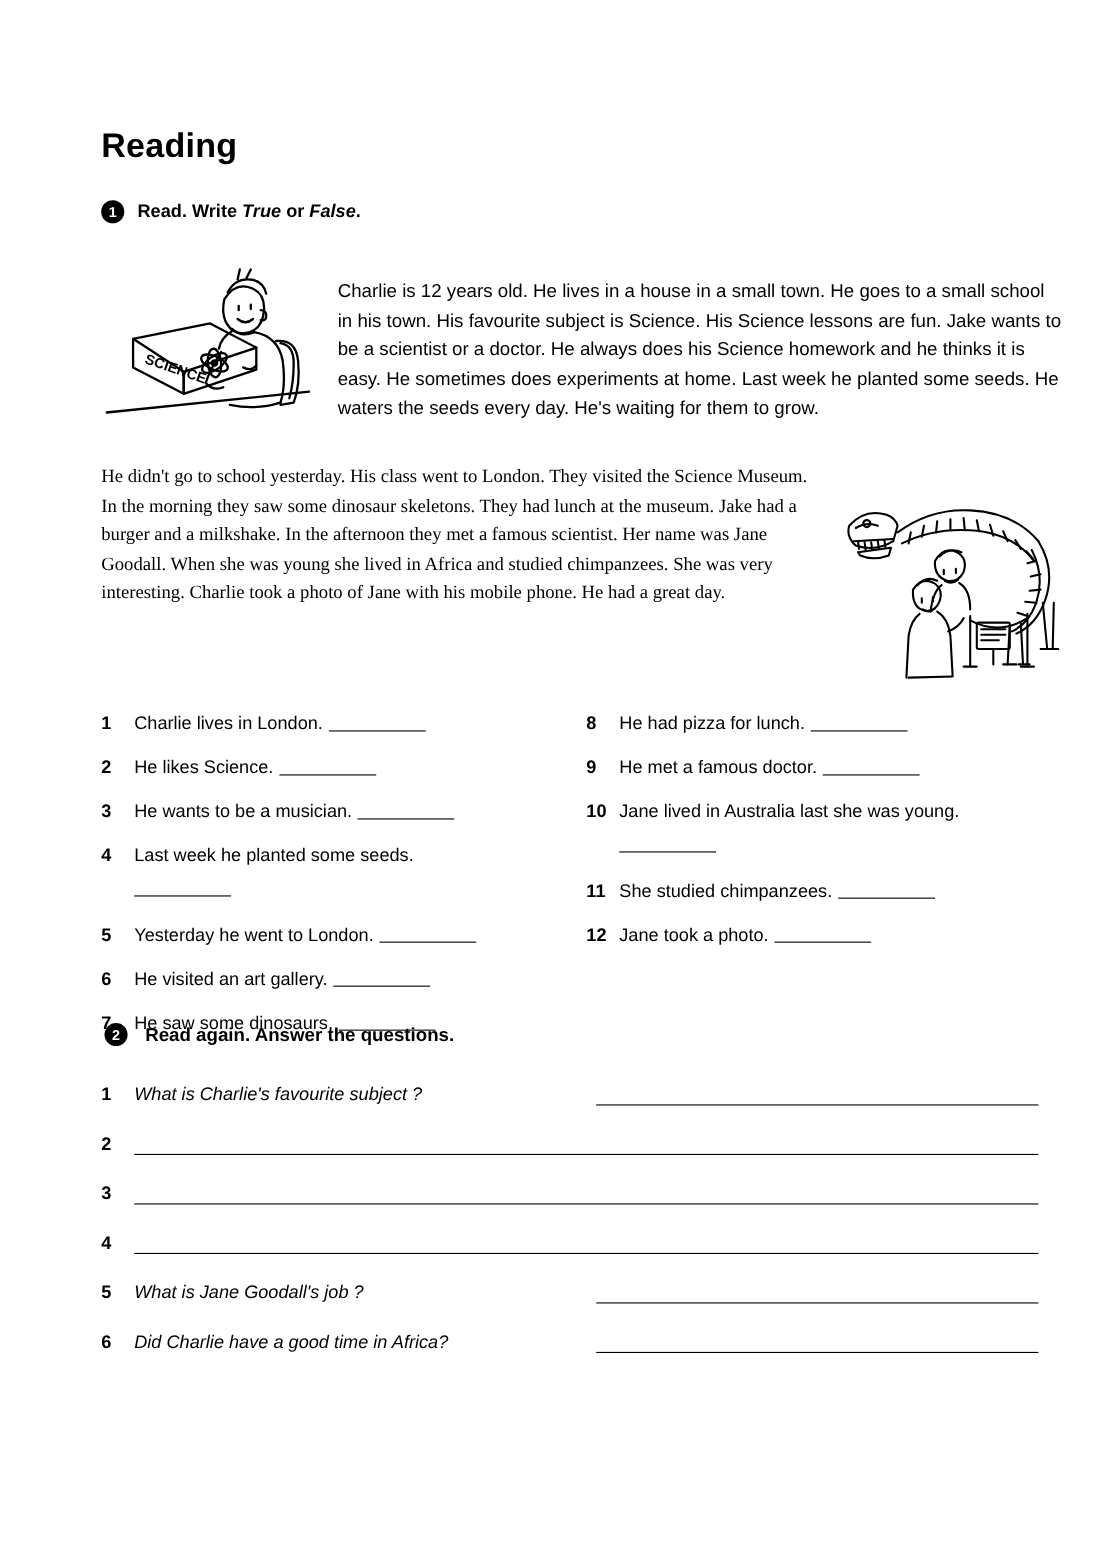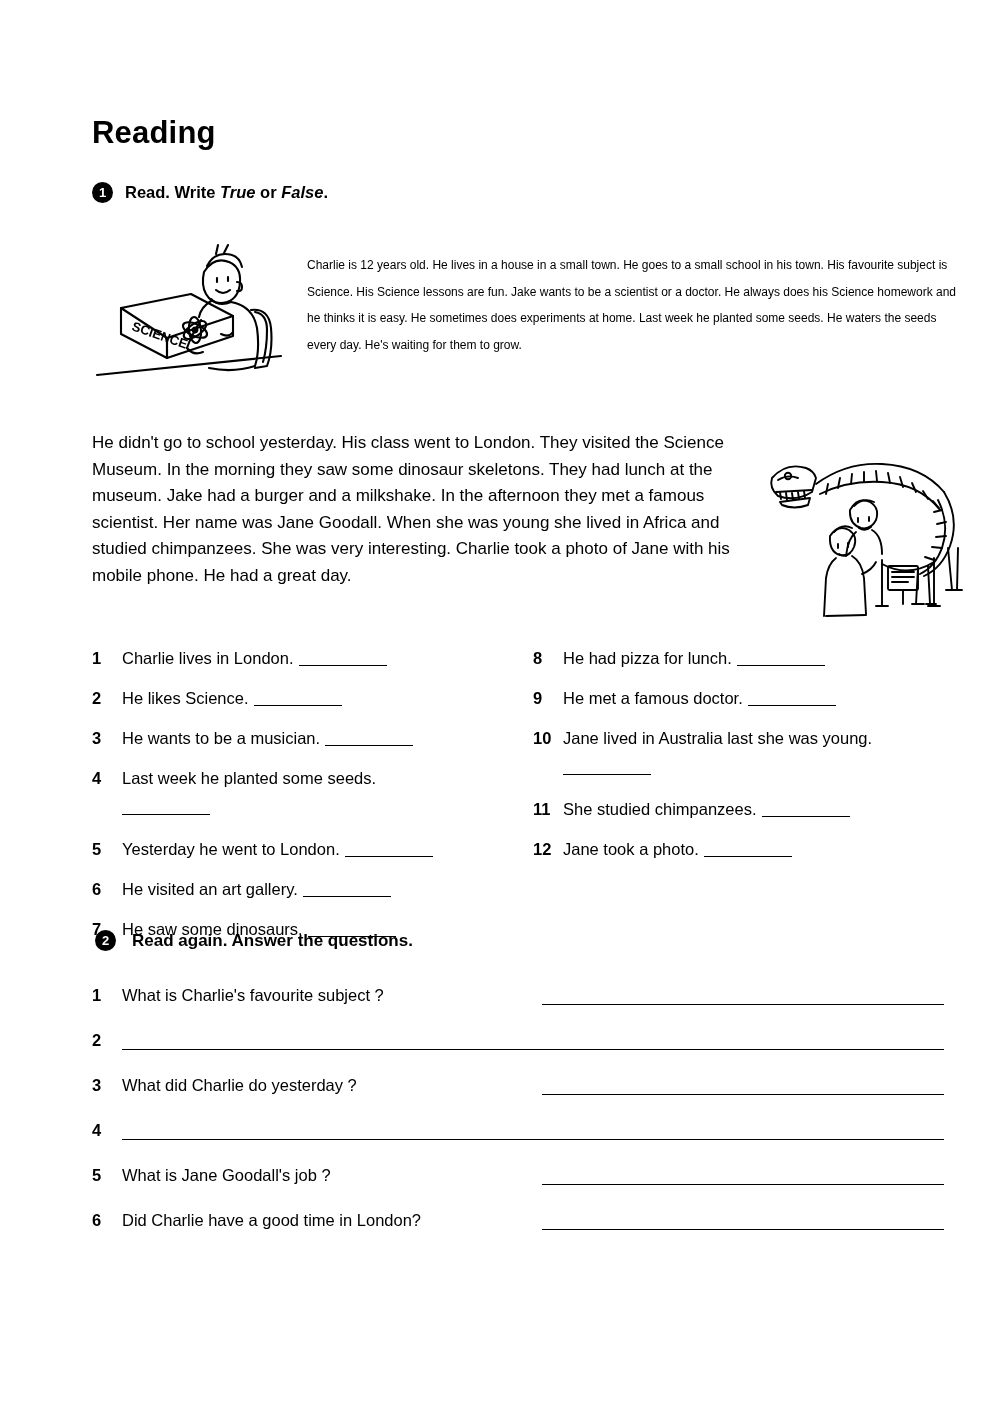--- a/index.html
+++ b/index.html
@@ -72,30 +72,31 @@
     left: 95px;
     top: 238px;
     width: 195px;
     height: 170px;
   }
   .para1 {
     position: absolute;
     left: 307px;
     top: 252px;
     width: 660px;
-    font-size: 12px;
+    font-size: 17px;
     line-height: 26.6px;
   }
   .para2 {
     position: absolute;
     left: 92px;
-    top: 430px;
+    top: 420px;
     width: 660px;
     font-size: 17px;
     line-height: 26.6px;
+    font-family: Liberation Serif, serif;
   }
   .illus2 {
     position: absolute;
     left: 762px;
     top: 440px;
     width: 205px;
     height: 180px;
   }
 
   
@@ -145,20 +146,21 @@
     display: flex;
     align-items: center;
     height: 45px;
   }
   .q-num {
     font-weight: bold;
     min-width: 30px;
   }
   .q-text {
     width: 420px;
+    font-style: italic;
   }
   .q-line {
     flex: 1 1 auto;
     border-bottom: 1.6px solid #000;
     height: 17px;
     margin-right: 28px;
   }
 </style>
 </head>
 <body>
@@ -334,32 +336,31 @@
       <span class="q-num">1</span>
       <span class="q-text">What is Charlie's favourite subject ?</span>
       <span class="q-line"></span>
     </div>
     <div class="q-item">
       <span class="q-num">2</span>
       <span class="q-line"></span>
     </div>
     <div class="q-item">
       <span class="q-num">3</span>
-      <span class="q-text">What did Charlie do yesterday ?</span>
       <span class="q-line"></span>
     </div>
     <div class="q-item">
       <span class="q-num">4</span>
       <span class="q-line"></span>
     </div>
     <div class="q-item">
       <span class="q-num">5</span>
       <span class="q-text">What is Jane Goodall's job ?</span>
       <span class="q-line"></span>
     </div>
     <div class="q-item">
       <span class="q-num">6</span>
-      <span class="q-text">Did Charlie have a good time in London?</span>
+      <span class="q-text">Did Charlie have a good time in Africa?</span>
       <span class="q-line"></span>
     </div>
   </div>
 
 </div>
 
 </body></html>

